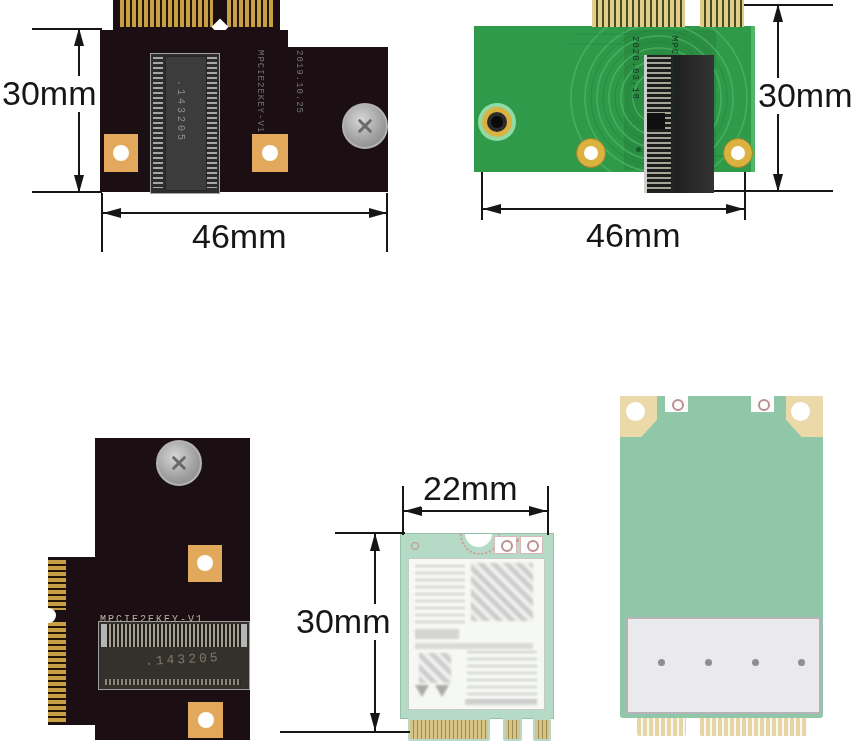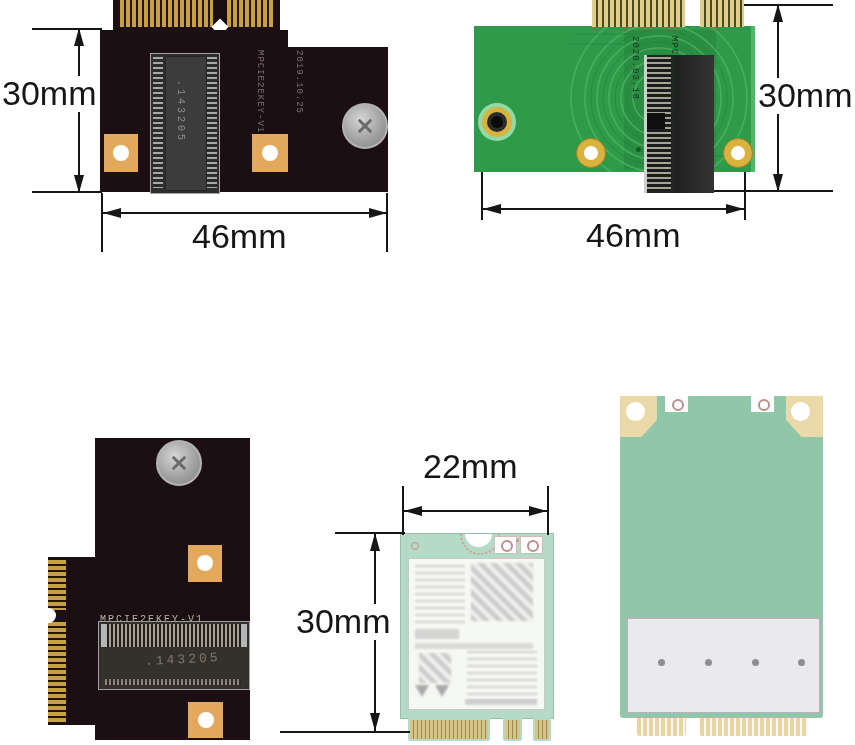--- a/index.html
+++ b/index.html
@@ -216,21 +216,21 @@
   </div>
   <div class="a" style="left:533px;top:716px;width:18px;height:25px;background:#b5dac6;border-radius:0 0 2px 2px">
     <div class="a gold-m2" style="left:2px;top:4px;width:14px;height:19px"></div>
   </div>
 
   <div class="a dl" style="left:402px;top:486px;width:2px;height:49px"></div>
   <div class="a dl" style="left:547px;top:486px;width:2px;height:49px"></div>
   <div class="a dl" style="left:403px;top:510px;width:145px;height:2px"></div>
   <div class="a ah ah-left" style="left:404px;top:506px"></div>
   <div class="a ah ah-right" style="left:529px;top:506px"></div>
-  <div class="a dimlabel" style="left:421px;top:449px">22mm</div>
+  <div class="a dimlabel" style="left:421px;top:471px">22mm</div>
 
   <div class="a dl" style="left:335px;top:532px;width:70px;height:2px"></div>
   <div class="a dl" style="left:280px;top:731px;width:130px;height:2px"></div>
   <div class="a dl" style="left:374px;top:533px;width:2px;height:199px"></div>
   <div class="a ah ah-up" style="left:370px;top:533px"></div>
   <div class="a ah ah-down" style="left:370px;top:713px"></div>
   <div class="a dimlabel" style="left:294px;top:604px">30mm</div>
 
   <div class="a" style="left:620px;top:396px;width:203px;height:322px;background:#8fc7a8;border-radius:3px"></div>
   <div class="a" style="left:620px;top:396px;width:37px;height:41px;background:#ecd9a9;clip-path:polygon(0 0,100% 0,100% 58%,58% 100%,0 100%)"></div>

